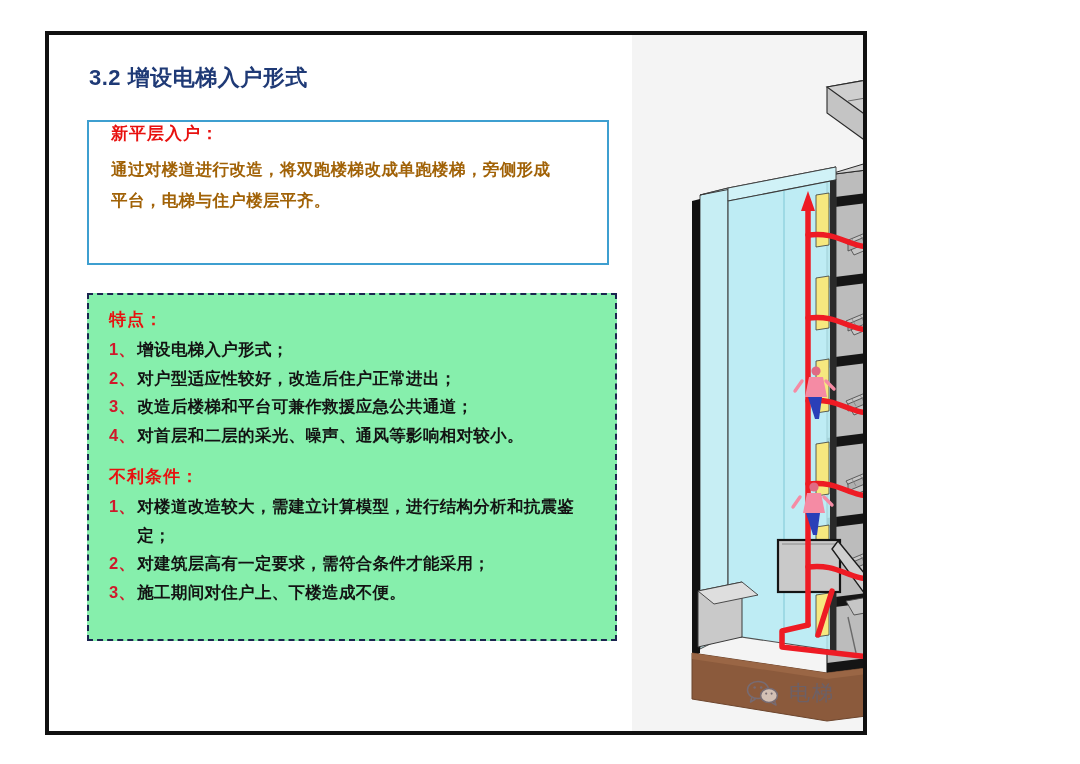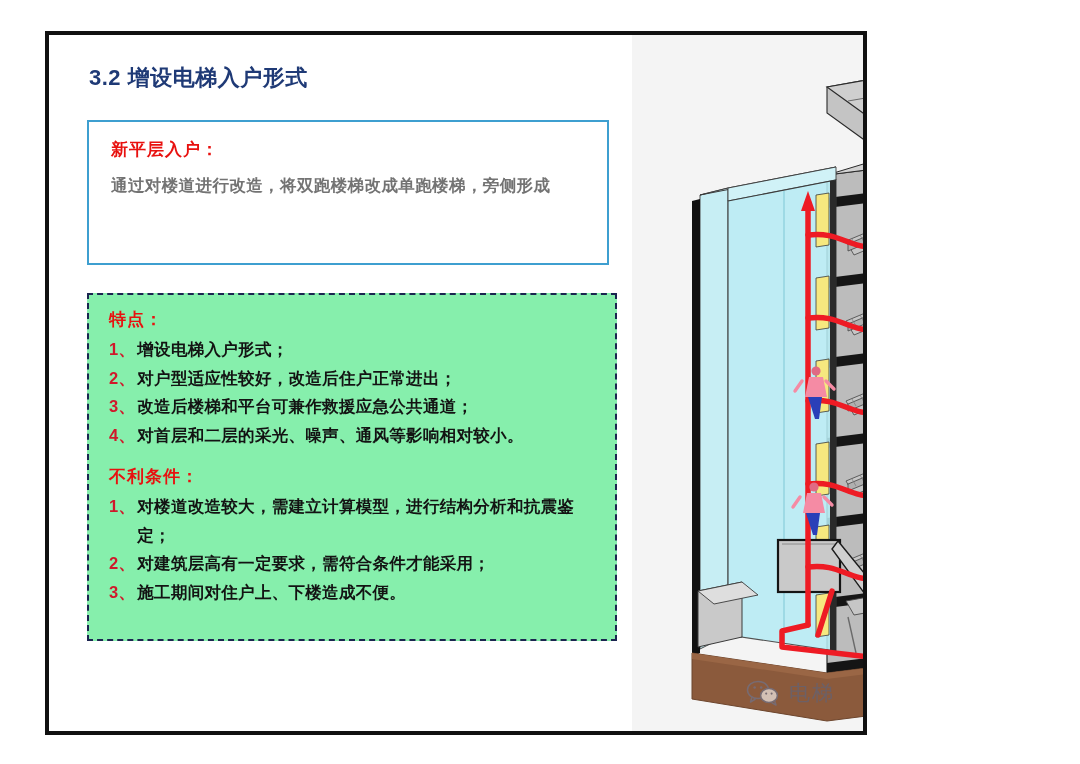--- a/index.html
+++ b/index.html
@@ -47,33 +47,33 @@
 
   
   #summary-box {
     position: absolute;
     left: 38px;
     top: 85px;
     width: 522px;
     height: 145px;
     border: 2px solid #3e9fd0;
     background: #ffffff;
-    padding: 16px 18px 0 22px;
+    padding: 0 18px 0 22px;
   }
   #summary-heading {
     font-size: 17px;
     font-weight: bold;
     color: #e8110f;
     letter-spacing: 1px;
     margin-bottom: 9px;
   }
   #summary-body {
     font-size: 16.5px;
     font-weight: bold;
-    color: #737373;
+    color: #a16207;
     line-height: 1.85;
     letter-spacing: 0.4px;
   }
 
   
   #details-box {
     position: absolute;
     left: 38px;
     top: 258px;
     width: 530px;
@@ -141,20 +141,21 @@
 <div id="slide-frame">
 
   <div id="illustration-panel"></div>
 
   <div id="page-title">3.2 增设电梯入户形式</div>
 
   <div id="summary-box">
     <div id="summary-heading">新平层入户：</div>
     <div id="summary-body">
       <div>通过对楼道进行改造，将双跑楼梯改成单跑楼梯，旁侧形成</div>
+      <div>平台，电梯与住户楼层平齐。</div>
     </div>
   </div>
 
   <div id="details-box">
 
     <div class="section-heading">特点：</div>
 
     <div class="numbered-item">
       <span class="item-num">1、</span>
       <span class="item-text">增设电梯入户形式；</span>

